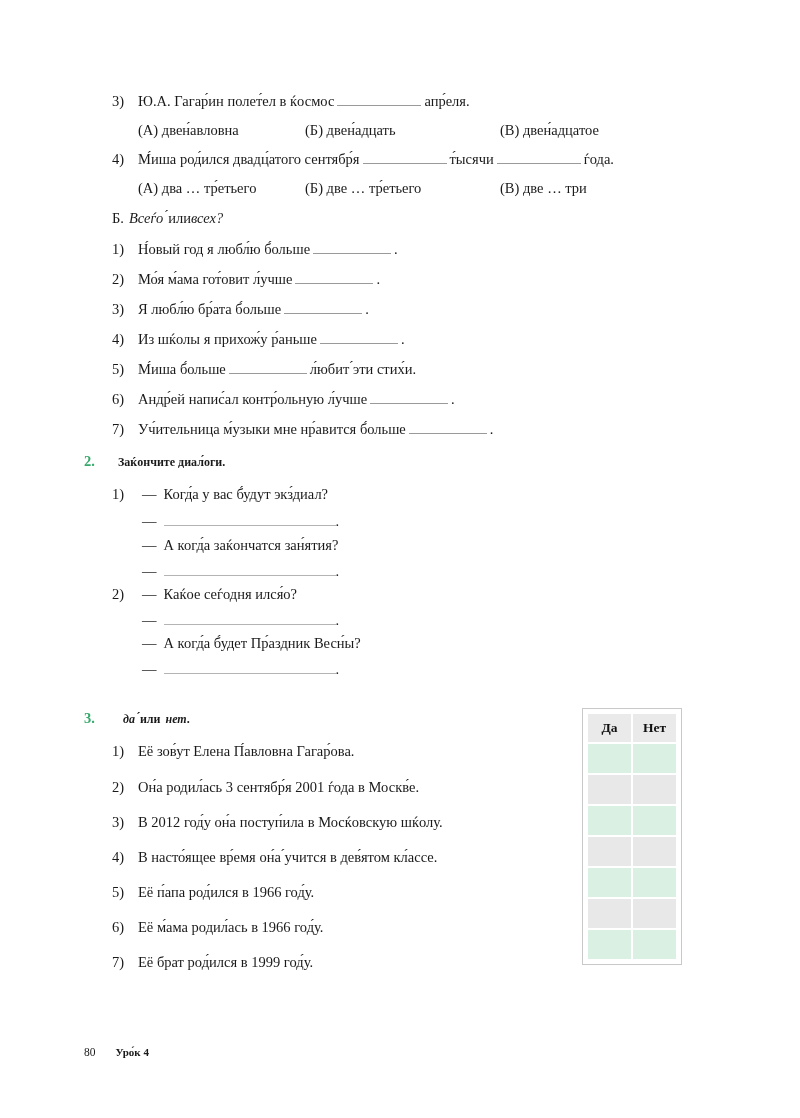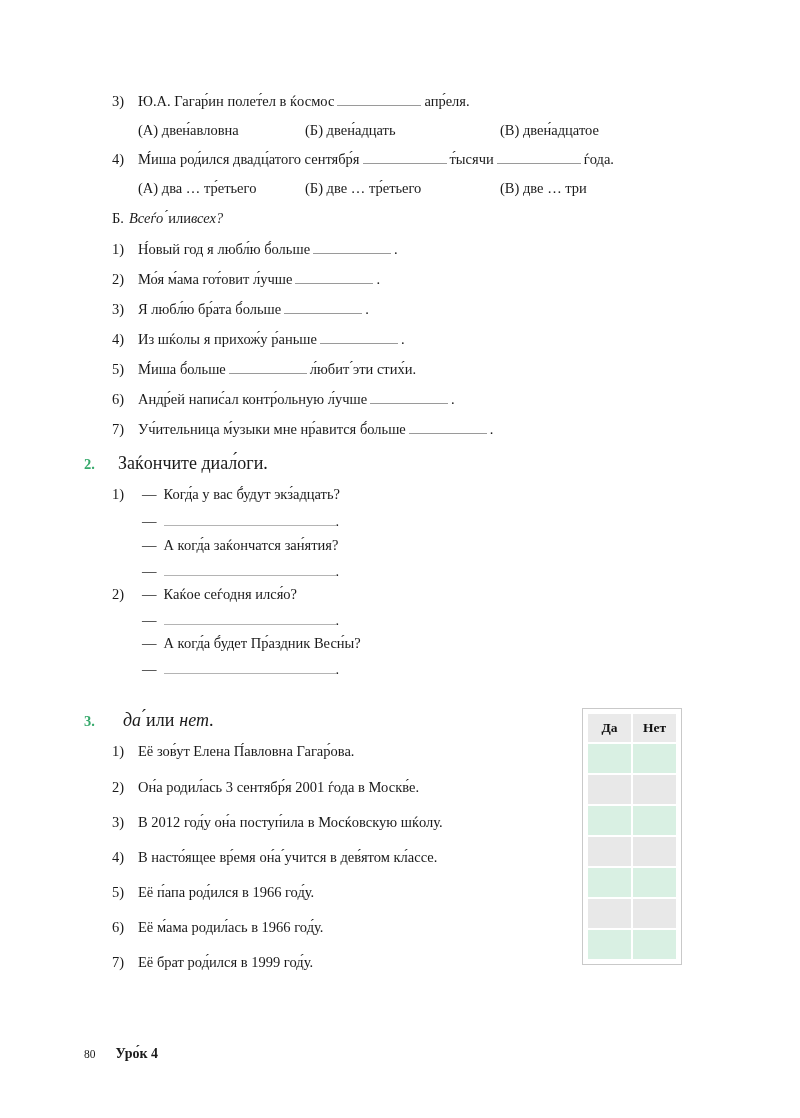--- a/index.html
+++ b/index.html
@@ -57,22 +57,22 @@
     white-space: nowrap;
   }
   .ex-num {
     color: #36a96b;
     font-weight: bold;
     font-size: 14.5px;
     width: 34px;
     flex: 0 0 34px;
   }
   .ex-title {
-    font-weight: normal;
-    font-size: 18px;
+    font-weight: bold;
+    font-size: 12px;
   }
 
   
   .opts {
     position: absolute;
     font-size: 14.5px;
     white-space: nowrap;
   }
   .opt { position: absolute; white-space: nowrap; }
 
@@ -128,21 +128,21 @@
   
   .footer {
     position: absolute;
     left: 84px;
     top: 1046px;
     display: flex;
     align-items: baseline;
     font-size: 11.5px;
   }
   .footer .pg { margin-right: 20px; }
-  .footer .lesson { font-weight: bold; font-size: 14px; }
+  .footer .lesson { font-weight: bold; font-size: 11px; }
 </style>
 </head>
 <body>
 
 <div class="page">
 
   <div class="row" style="left:112px; top:92px;">
     <span class="marker">3)</span>
     <span class="txt">Ю.А. Гагар́ин полет́ел в ќосмос</span>
     <span class="blank w-mid"></span>
@@ -227,21 +227,21 @@
   </div>
 
   <div class="ex-head" style="left:84px; top:453px;">
     <span class="ex-num">2.</span>
     <span class="ex-title">Заќончите диал́оги.</span>
   </div>
 
   <div class="dlg" style="left:112px; top:486px;">
     <span class="marker">1)</span>
     <span class="dash">—</span>
-    <span class="txt">Когд́а у вас б́удут экз́адцать?</span>
+    <span class="txt">Когд́а у вас б́удут экз́диал?</span>
   </div>
 
   <div class="dlg" style="left:112px; top:513px;">
     <span class="marker"></span>
     <span class="dash">—</span>
     <span class="answer-line"></span>
     <span class="txt">.</span>
   </div>
 
   <div class="dlg" style="left:112px; top:537px;">

